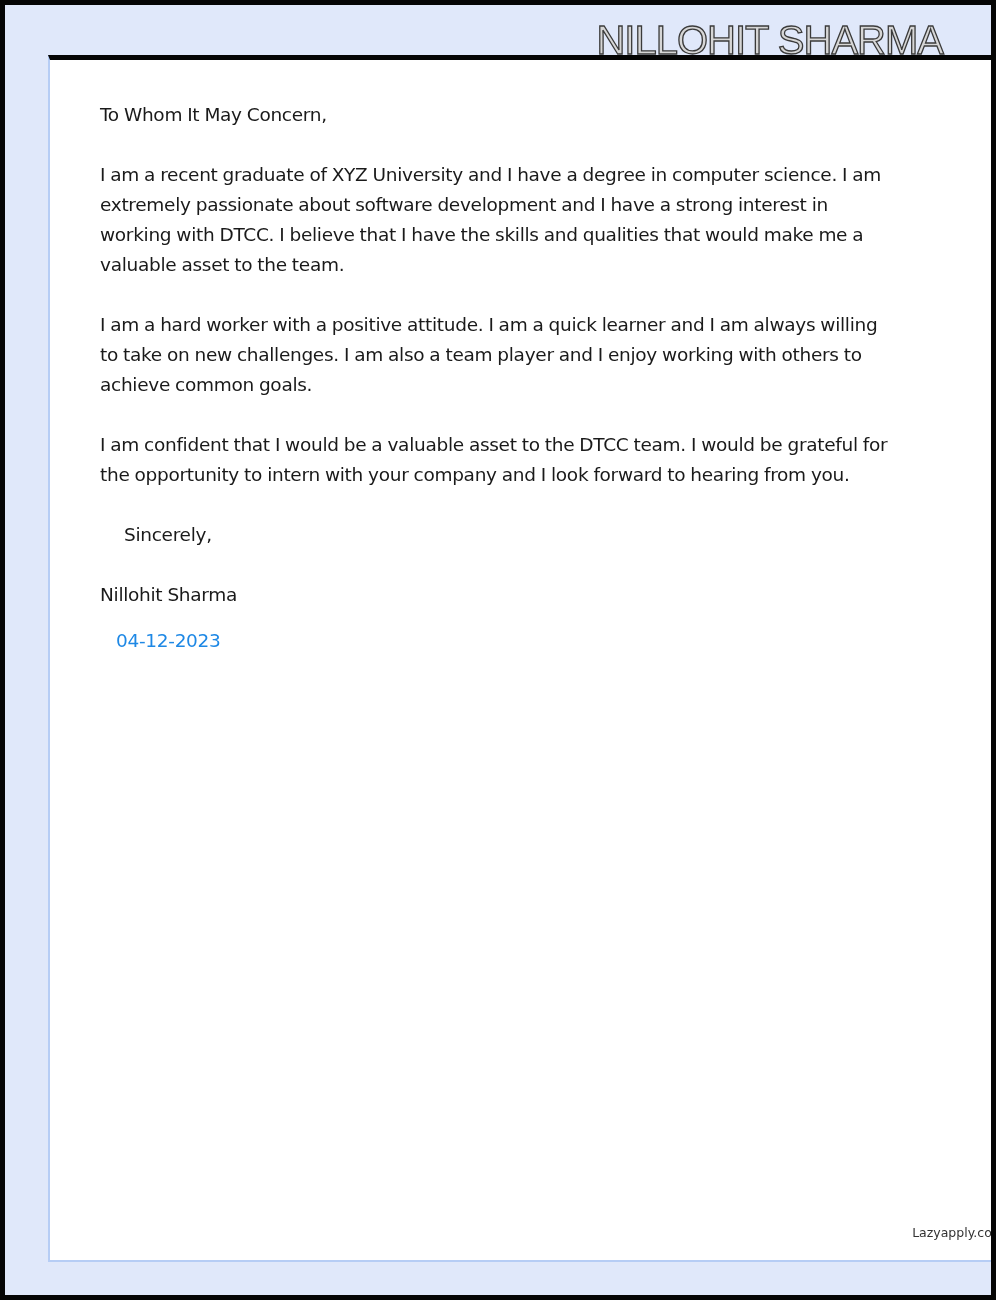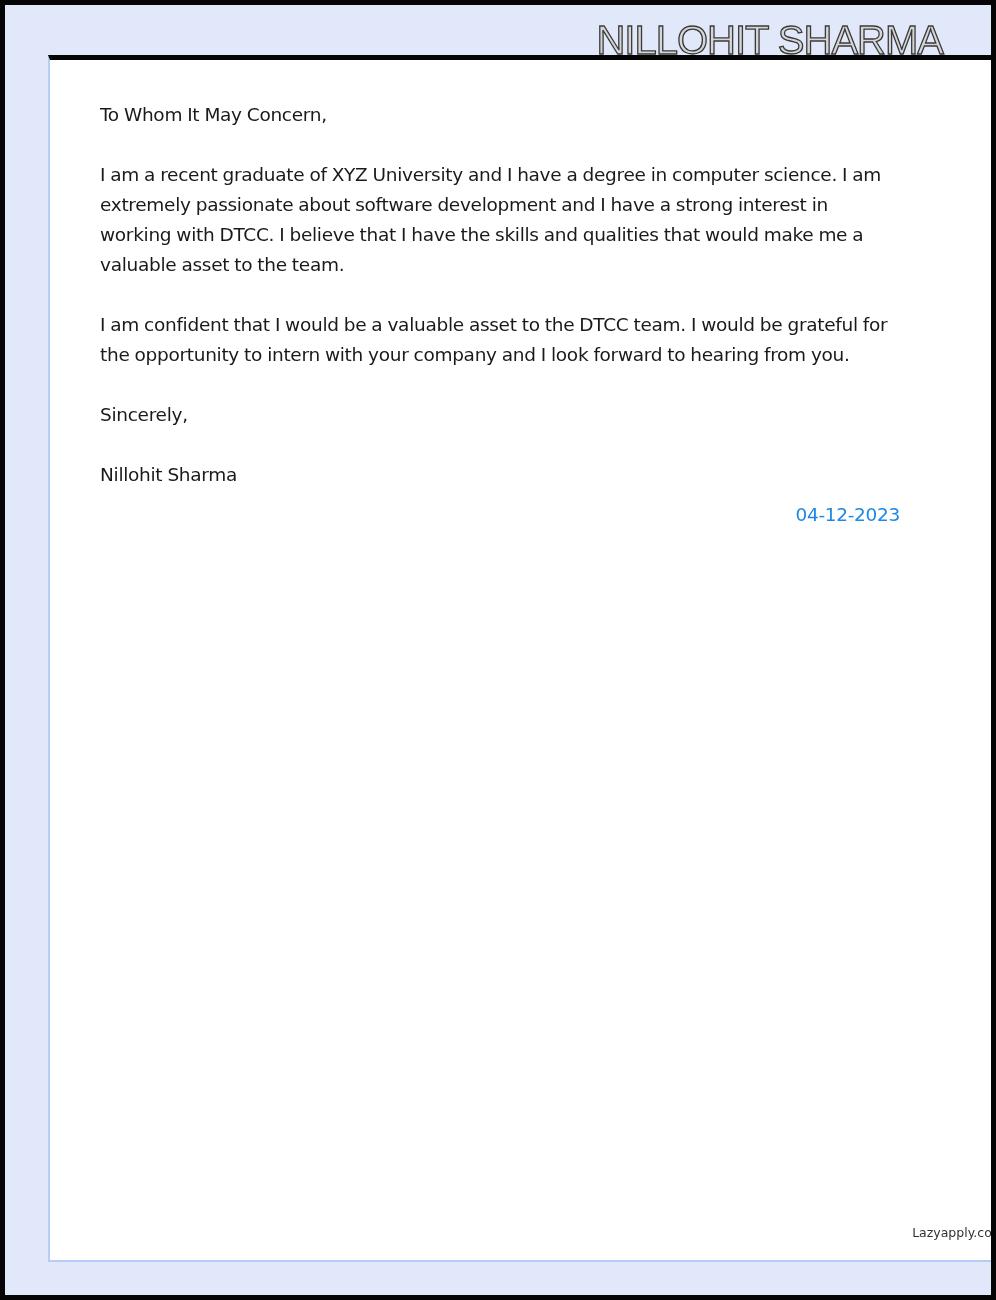--- a/index.html
+++ b/index.html
@@ -43,40 +43,41 @@
       top: 40px;
       width: 800px;
       font-family: "DejaVu Sans", sans-serif;
       font-size: 18.5px;
       line-height: 30px;
       color: #1a1a1a;
       letter-spacing: -0.3px;
       word-spacing: -0.5px;
     }
     .letter p { margin: 0 0 30px 0; }
-    .letter p.signoff { margin-bottom: 30px; }
+    .letter p.signoff { margin-bottom: 30px; margin-left: 24px; }
     .letter p.signature { margin-bottom: 10px; }
-    .letter p.date { color: #1e88e5; margin: 0; text-align: right; }
+    .letter p.date { color: #1e88e5; margin: 16px; }
     .footer-brand {
       position: absolute;
       right: 10px;
       bottom: 20px;
       font-family: "DejaVu Sans", sans-serif;
       font-size: 12.5px;
       color: #333333;
     }
   </style>
 </head>
 <body>
 
 <div class="header-name">NILLOHIT SHARMA</div>
 
 <div class="page">
   <div class="letter">
     <p>To Whom It May Concern,</p>
     <p>I am a recent graduate of XYZ University and I have a degree in computer science. I am extremely passionate about software development and I have a strong interest in working with DTCC. I believe that I have the skills and qualities that would make me a valuable asset to the team.</p>
+    <p>I am a hard worker with a positive attitude. I am a quick learner and I am always willing to take on new challenges. I am also a team player and I enjoy working with others to achieve common goals.</p>
     <p>I am confident that I would be a valuable asset to the DTCC team. I would be grateful for the opportunity to intern with your company and I look forward to hearing from you.</p>
     <p class="signoff">Sincerely,</p>
     <p class="signature">Nillohit Sharma</p>
     <p class="date">04-12-2023</p>
   </div>
   <div class="footer-brand">Lazyapply.com</div>
 </div>
 
 </body></html>

